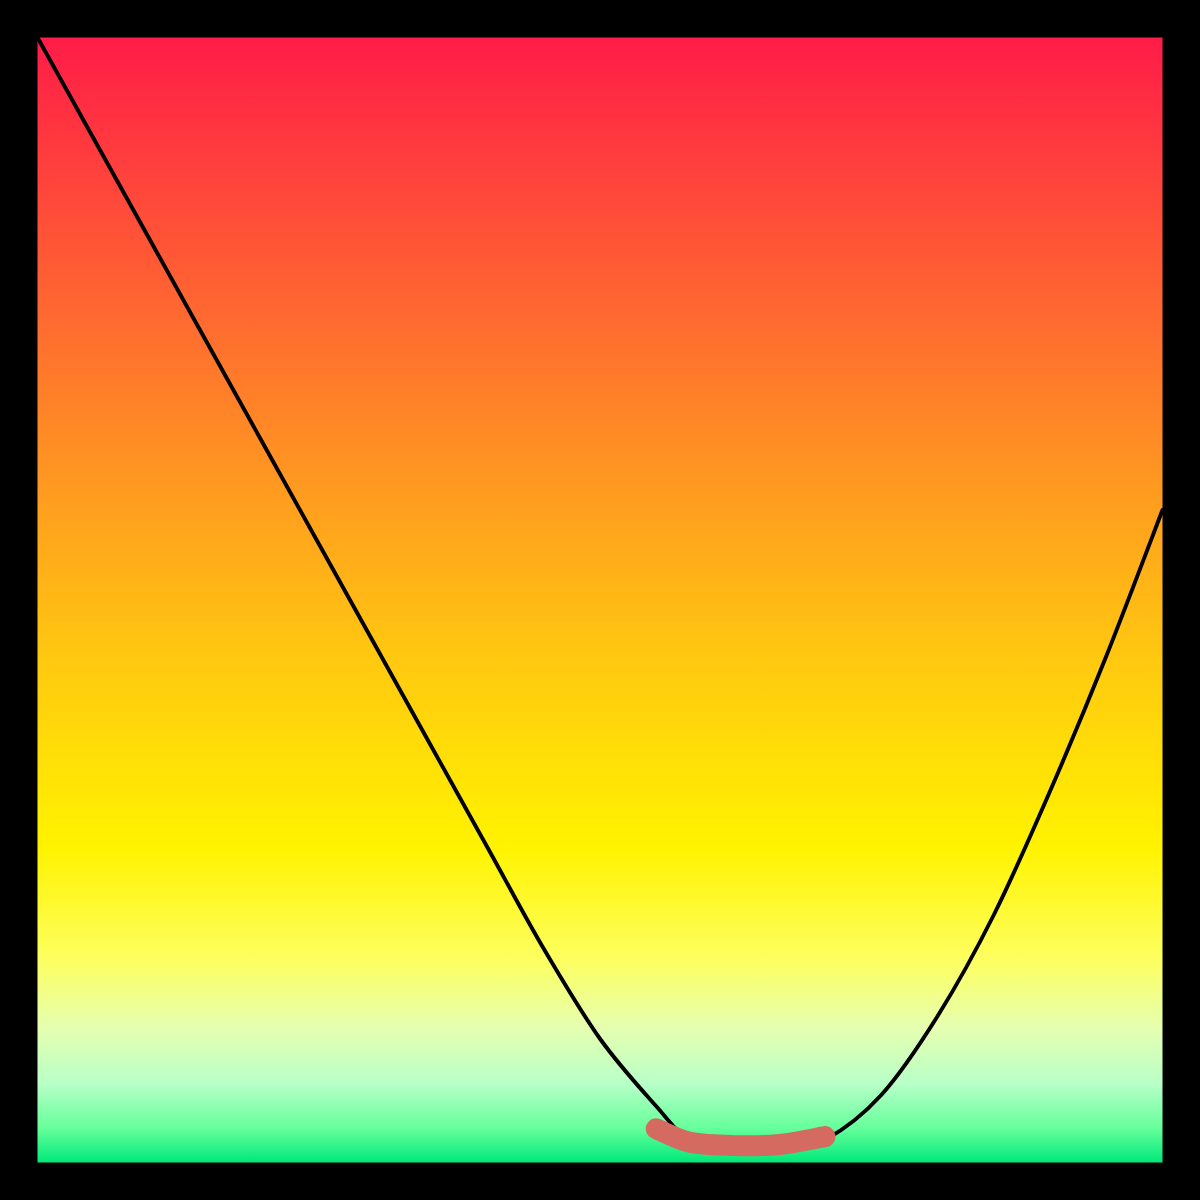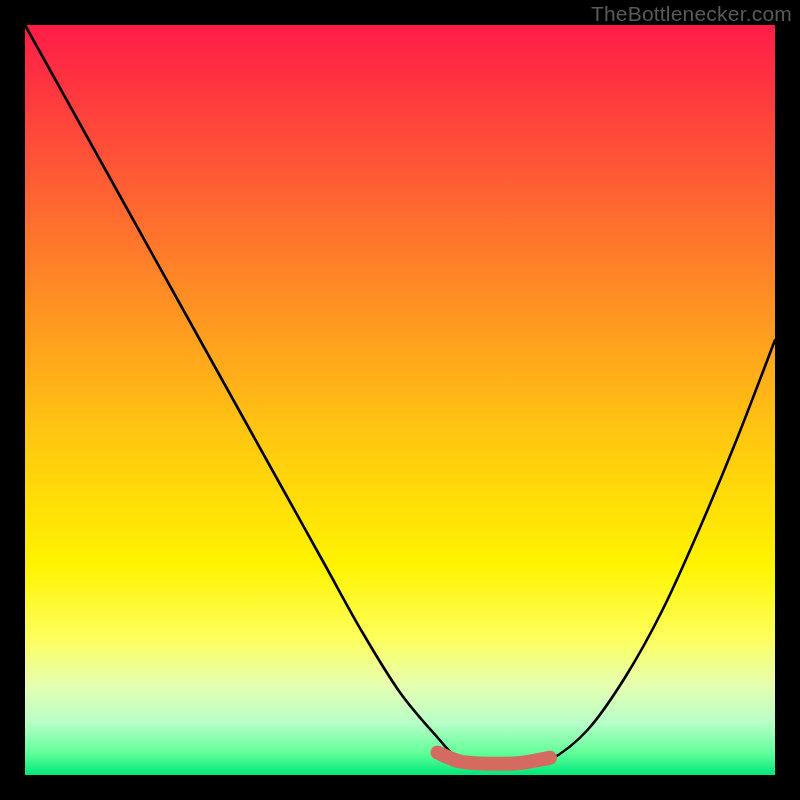--- a/index.html
+++ b/index.html
@@ -53,21 +53,20 @@
     top: 0;
     width: 750px;
     height: 750px;
     overflow: visible;
   }
 </style>
 </head>
 <body>
 
 <div class="frame">
-  <div class="attribution">TheBottlenecker.com</div>
 
   <div class="plot-area">
     <svg class="curve" viewBox="0 0 750 750" preserveAspectRatio="none">
       <path id="curve-path" fill="none" stroke="#000" stroke-width="2.6" stroke-linecap="round" stroke-linejoin="round" d="M 0.00 0.00 C 6.25 11.25, 25.00 45.00, 37.50 67.50 C 50.00 90.00, 62.50 112.50, 75.00 135.00 C 87.50 157.50, 100.00 180.00, 112.50 202.50 C 125.00 225.00, 137.50 247.50, 150.00 270.00 C 162.50 292.50, 175.00 315.00, 187.50 337.50 C 200.00 360.00, 212.50 382.50, 225.00 405.00 C 237.50 427.50, 250.00 450.00, 262.50 472.50 C 275.00 495.00, 287.50 517.50, 300.00 540.00 C 312.50 562.50, 325.00 586.25, 337.50 607.50 C 350.00 628.75, 362.50 650.00, 375.00 667.50 C 387.50 685.00, 402.50 701.25, 412.50 712.50 C 422.50 723.75, 426.25 730.00, 435.00 735.00 C 443.75 740.00, 455.00 741.25, 465.00 742.50 C 475.00 743.75, 485.00 743.75, 495.00 742.50 C 505.00 741.25, 513.75 741.25, 525.00 735.00 C 536.25 728.75, 550.00 718.75, 562.50 705.00 C 575.00 691.25, 587.50 672.50, 600.00 652.50 C 612.50 632.50, 625.00 610.00, 637.50 585.00 C 650.00 560.00, 662.50 531.25, 675.00 502.50 C 687.50 473.75, 700.00 443.75, 712.50 412.50 C 725.00 381.25, 743.75 331.25, 750.00 315.00"></path>
       <path id="trough-path" fill="none" stroke="#d46a60" stroke-width="14" stroke-linecap="round" stroke-linejoin="round" d="M 412.50 727.50 C 416.25 729.00, 426.25 734.63, 435.00 736.50 C 443.75 738.38, 455.00 738.50, 465.00 738.75 C 475.00 739.00, 485.00 739.00, 495.00 738.00 C 505.00 737.00, 520.00 733.63, 525.00 732.75"></path>
     </svg>
   </div>
 </div>
 
 </body></html>

